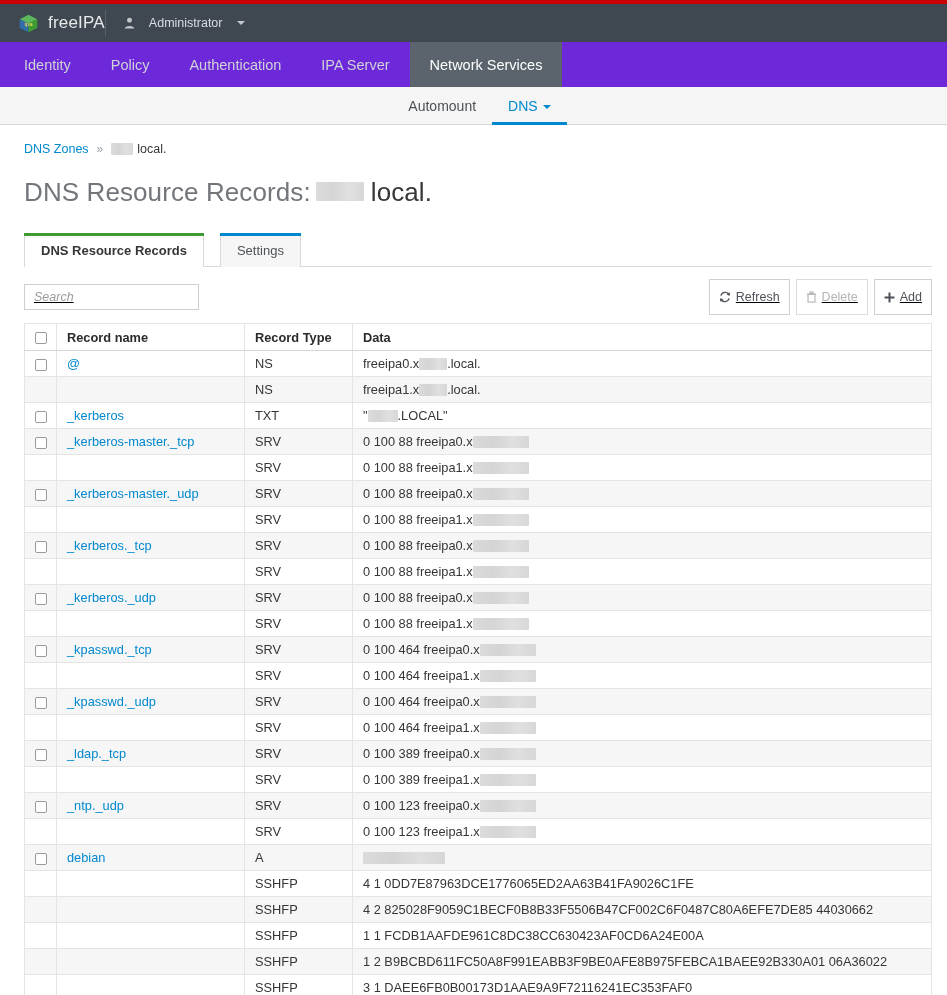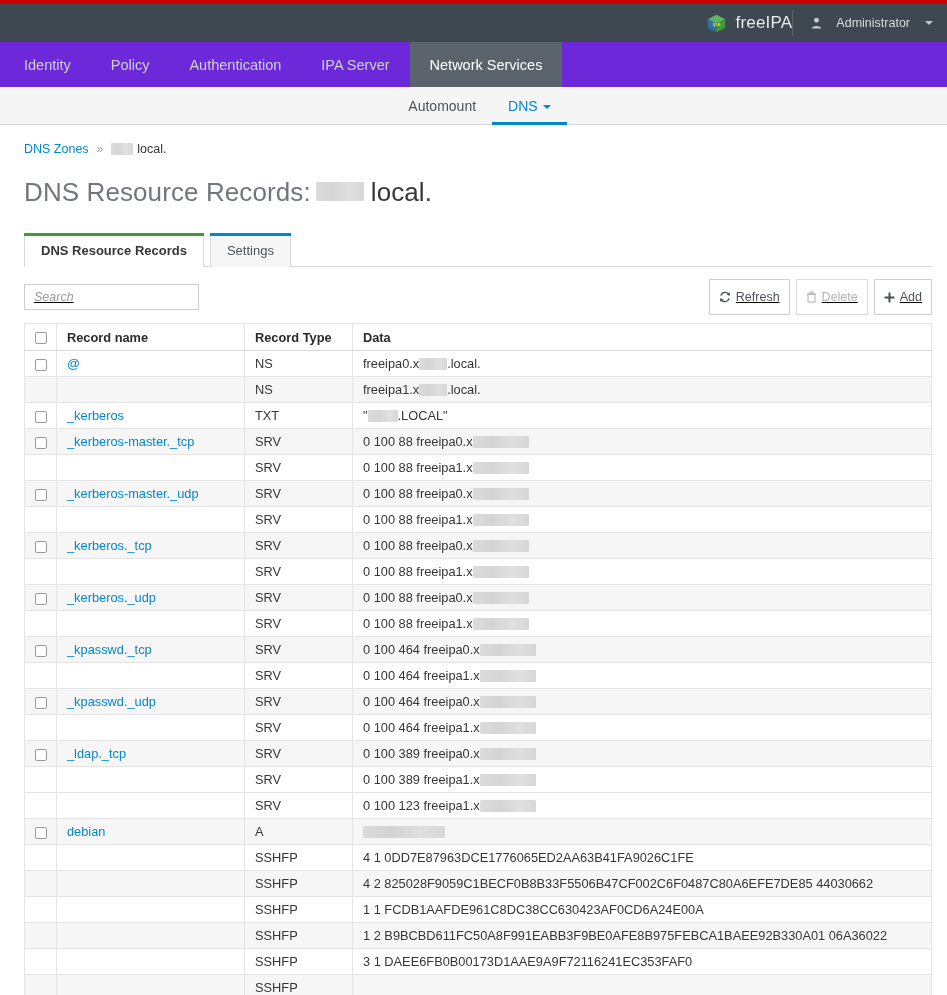--- a/index.html
+++ b/index.html
@@ -10,21 +10,21 @@
     font-family: "Liberation Sans", sans-serif;
     overflow: hidden;
   }
 
   
   .top-strip { height: 4px; background: #cc0000; width: 100%; }
 
   
   .masthead {
     height: 38px; background: #3f4850;
-    display: flex; align-items: center; justify-content: flex-end;
+    display: flex; align-items: center; justify-content: flex-start;
     padding: 0 14px 0 18px;
   }
   .brand { display: flex; align-items: center; gap: 9px; }
   .brand-logo { width: 21px; height: 21px; display:block; }
   .brand-name {
     color: #e7e9ea; font-size: 17px; letter-spacing: .2px;
   }
   .user-area {
     display: flex; align-items: center; gap: 14px;
     color: #d8dcdf; font-size: 12.5px;
@@ -88,21 +88,21 @@
   }
 
   .page-title {
     font-size: 26px; color: #72767b; font-weight: 400;
     margin: 21px 0 0 0; display: flex; align-items: baseline; gap: 0;
     letter-spacing: .1px;
   }
   .page-title .title-tail { color: #363636; }
 
   
-  .tabs { display: flex; gap: 6px; margin-top: 24px; }
+  .tabs { display: flex; gap: 16px; margin-top: 24px; }
   .tab {
     font-size: 13px; padding: 9px 16px 9px 16px; cursor: pointer;
     background: #f6f6f6; border: 1px solid #d9d9d9; border-bottom: none;
     color: #4d5258; position: relative; top: 1px;
   }
   .tab .tab-top {
     position: absolute; left: -1px; right: -1px; top: -1px; height: 3px;
   }
   .tab.active { background: #fff; color: #363636; font-weight: bold; }
   .tab.active .tab-top { background: #3f9c35; }
@@ -467,20 +467,31 @@
           <td class="col-check"></td>
           <td class="col-name"></td>
           <td class="col-type">SRV</td>
           <td>
             <span class="data-cell">
               <span>0 100 389 freeipa1.x</span>
               <span class="redact" style="width: 56px; height: 12px;"></span>
             </span>
           </td>
         </tr>
+        <tr class="alt">
+          <td class="col-check"><span class="cb"></span></td>
+          <td class="col-name"><span class="cell-link">_ntp._udp</span></td>
+          <td class="col-type">SRV</td>
+          <td>
+            <span class="data-cell">
+              <span>0 100 123 freeipa0.x</span>
+              <span class="redact" style="width: 56px; height: 12px;"></span>
+            </span>
+          </td>
+        </tr>
         <tr>
           <td class="col-check"></td>
           <td class="col-name"></td>
           <td class="col-type">SRV</td>
           <td>
             <span class="data-cell">
               <span>0 100 123 freeipa1.x</span>
               <span class="redact" style="width: 56px; height: 12px;"></span>
             </span>
           </td>

